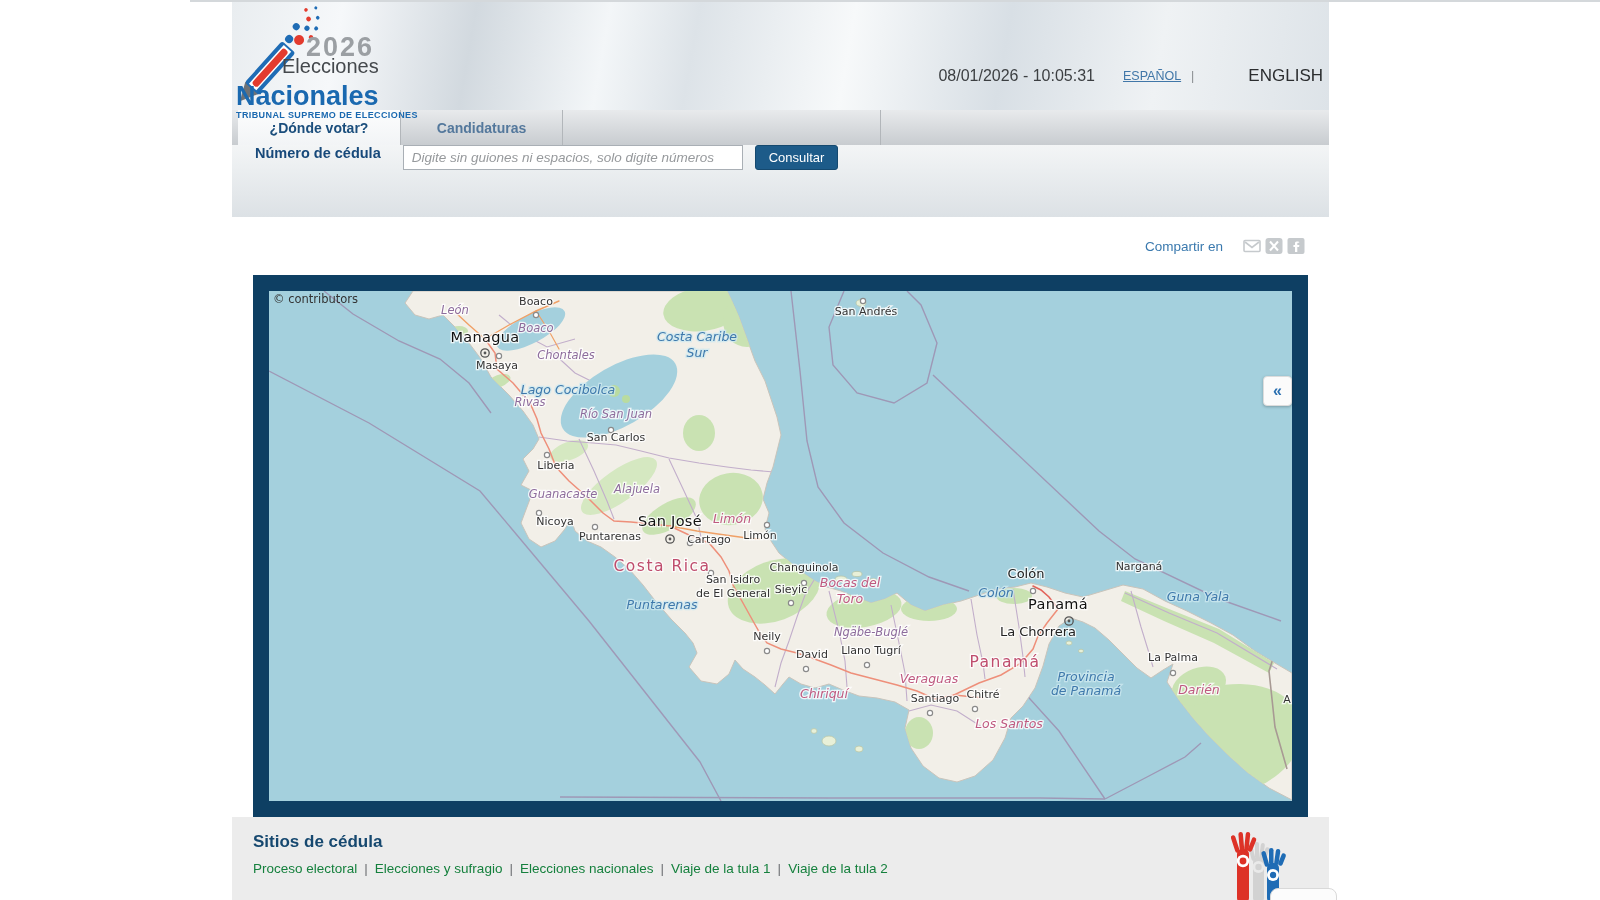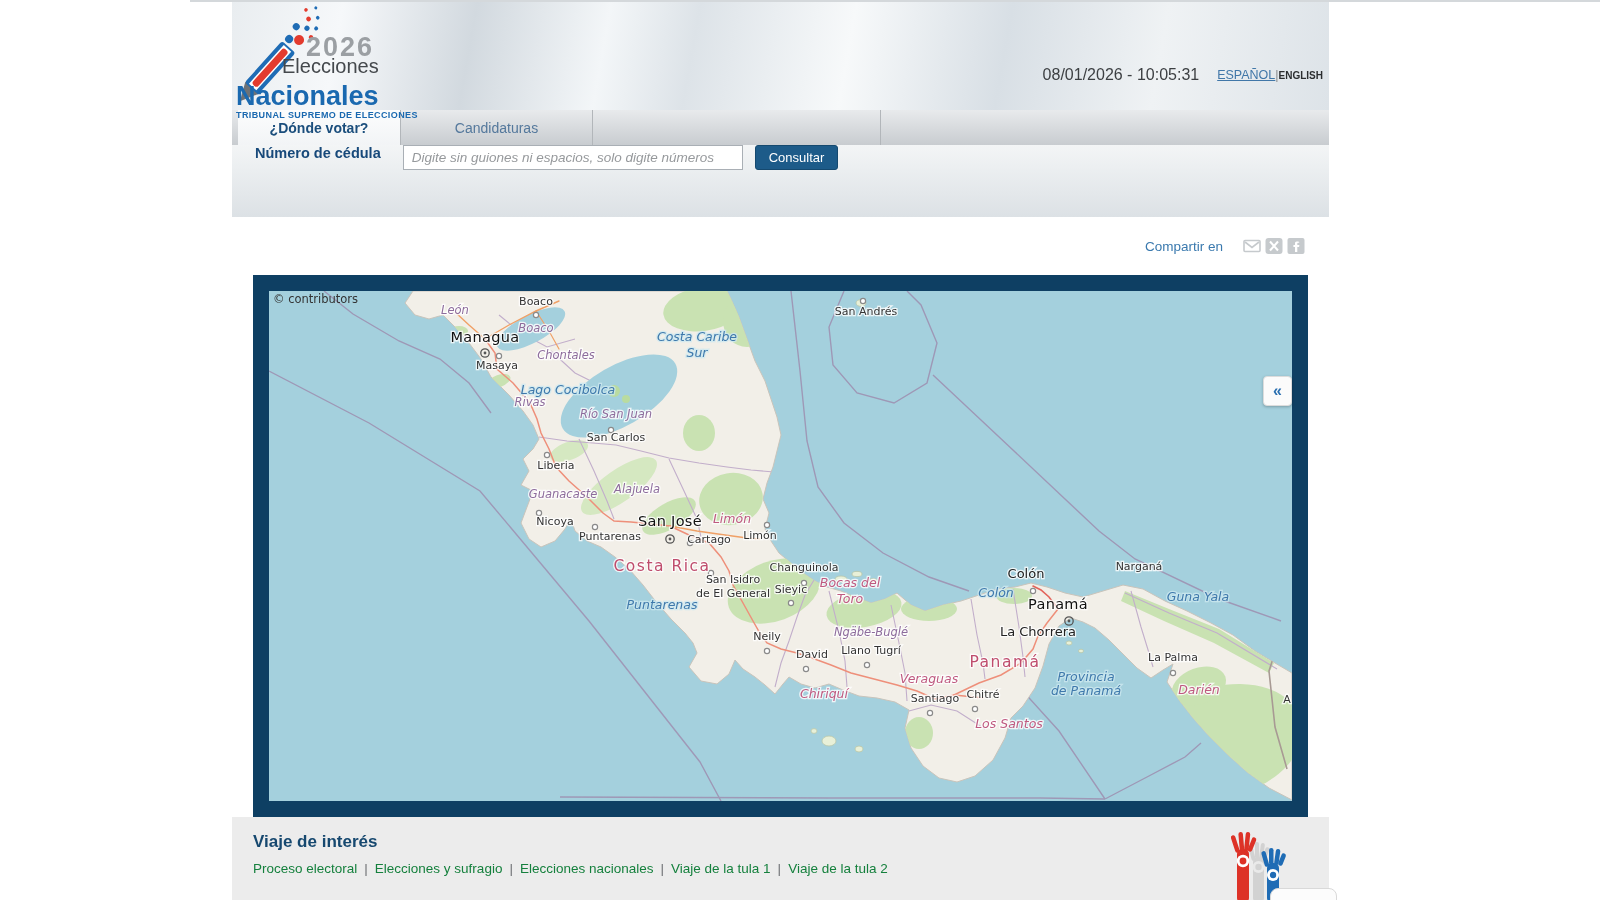--- a/index.html
+++ b/index.html
@@ -12,31 +12,31 @@
   
   .site-header { position:relative; height:108px;
     background:linear-gradient(100deg,#e9edf0 0%,#f6f8fa 10%,#d2d9df 22%,#f3f6f8 34%,#dde3e8 42%,#f7f9fa 56%,#d8dfe5 70%,#eff2f4 84%,#dde3e8 100%); }
   .logo { position:absolute; left:2px; top:2px; width:175px; height:112px; z-index:6; }
   .logo-year { position:absolute; left:72px; top:28px; font-size:27px; font-weight:bold;
     color:#9b9fa3; letter-spacing:2px; }
   .logo-l1 { position:absolute; left:48px; top:51px; font-size:20px; color:#44484c; }
   .logo-l2 { position:absolute; left:2px; top:77px; font-size:27px; font-weight:bold; color:#1a69b0; }
   .logo-l3 { position:absolute; left:2px; top:106px; font-size:9px; font-weight:bold;
     color:#1a69b0; letter-spacing:.4px; white-space:nowrap; }
-  .header-right { position:absolute; right:6px; top:64px; display:flex; align-items:center; }
+  .header-right { position:absolute; right:6px; top:64px; display:flex; align-items:center; gap:10px; }
   .datetime { font-size:16px; color:#3c3f42; margin-right:18px; }
   .lang-es { font-size:12.5px; color:#4177a8; text-decoration:underline; cursor:pointer; }
   .lang-sep { font-size:12.5px; color:#8a8d90; }
-  .lang-en { font-size:10px; color:#2b2d2f; font-weight:bold; cursor:pointer; }
+  .lang-en { font-size:17px; color:#2b2d2f; font-weight:normal; cursor:pointer;margin-left:44px; }
 
   
   .tab-bar { position:relative; height:35px;
     background:linear-gradient(#e8eaec,#c8ccd0); display:flex; padding-left:6px; }
-  .tab { width:192px; display:flex; align-items:center; justify-content:center;
-    font-size:14px; color:#54789c; border-right:1px solid #b2b6ba; cursor:pointer; }
+  .tab { width:162px; display:flex; align-items:center; justify-content:center;
+    font-size:14px; color:#54789c; border-right:1px solid #b2b6ba; cursor:pointer;font-weight:bold; }
   .tab.active { width:163px; background:linear-gradient(#fcfdfd,#f2f4f6);
     color:#1b4e7c; font-weight:bold; }
   .tab-divider { position:absolute; left:648px; top:0; width:1px; height:35px; background:#b2b6ba; }
 
   
   .form-bar { height:72px; background:linear-gradient(#f3f5f6,#dce1e5);
     display:flex; align-items:flex-start; padding-left:23px; }
   .form-label { font-size:14.5px; font-weight:bold; color:#17497a; margin-right:22px; }
   .cedula-input { width:340px; height:25px; border:1px solid #a9afb5; background:#fff;
     padding:0 8px; font-size:13.5px; font-style:italic; color:#333; }
@@ -340,21 +340,21 @@
           <text x="930" y="403" class="ml-prov">Darién</text>
           <text x="1018" y="412" class="ml-city">A</text>
         </g>
 
       <text class="ml-attr" x="4" y="12">© contributors</text>
     </svg>
     <div class="collapse-btn">«</div>
   </div>
 
   <div class="footer">
-    <div class="footer-title">Viaje de interés</div>
+    <div class="footer-title">Sitios de cédula</div>
     <div class="footer-links"><a>Proceso electoral</a><span class="sep">|</span><a>Elecciones y sufragio</a><span class="sep">|</span><a>Elecciones nacionales</a><span class="sep">|</span><a>Viaje de la tula 1</a><span class="sep">|</span><a>Viaje de la tula 2</a></div>
     <div class="hands">
       <svg width="58" height="72" viewBox="0 0 58 72">
 
         <g fill="#d2d2d2">
           <rect x="22" y="26" width="11" height="46" rx="5"></rect>
           <rect x="19" y="14" width="4" height="16" rx="2" transform="rotate(-14 21 22)"></rect>
           <rect x="24" y="11" width="4" height="17" rx="2"></rect>
           <rect x="29" y="12" width="4" height="16" rx="2" transform="rotate(8 31 20)"></rect>
           <rect x="33" y="16" width="4" height="13" rx="2" transform="rotate(20 35 22)"></rect>

